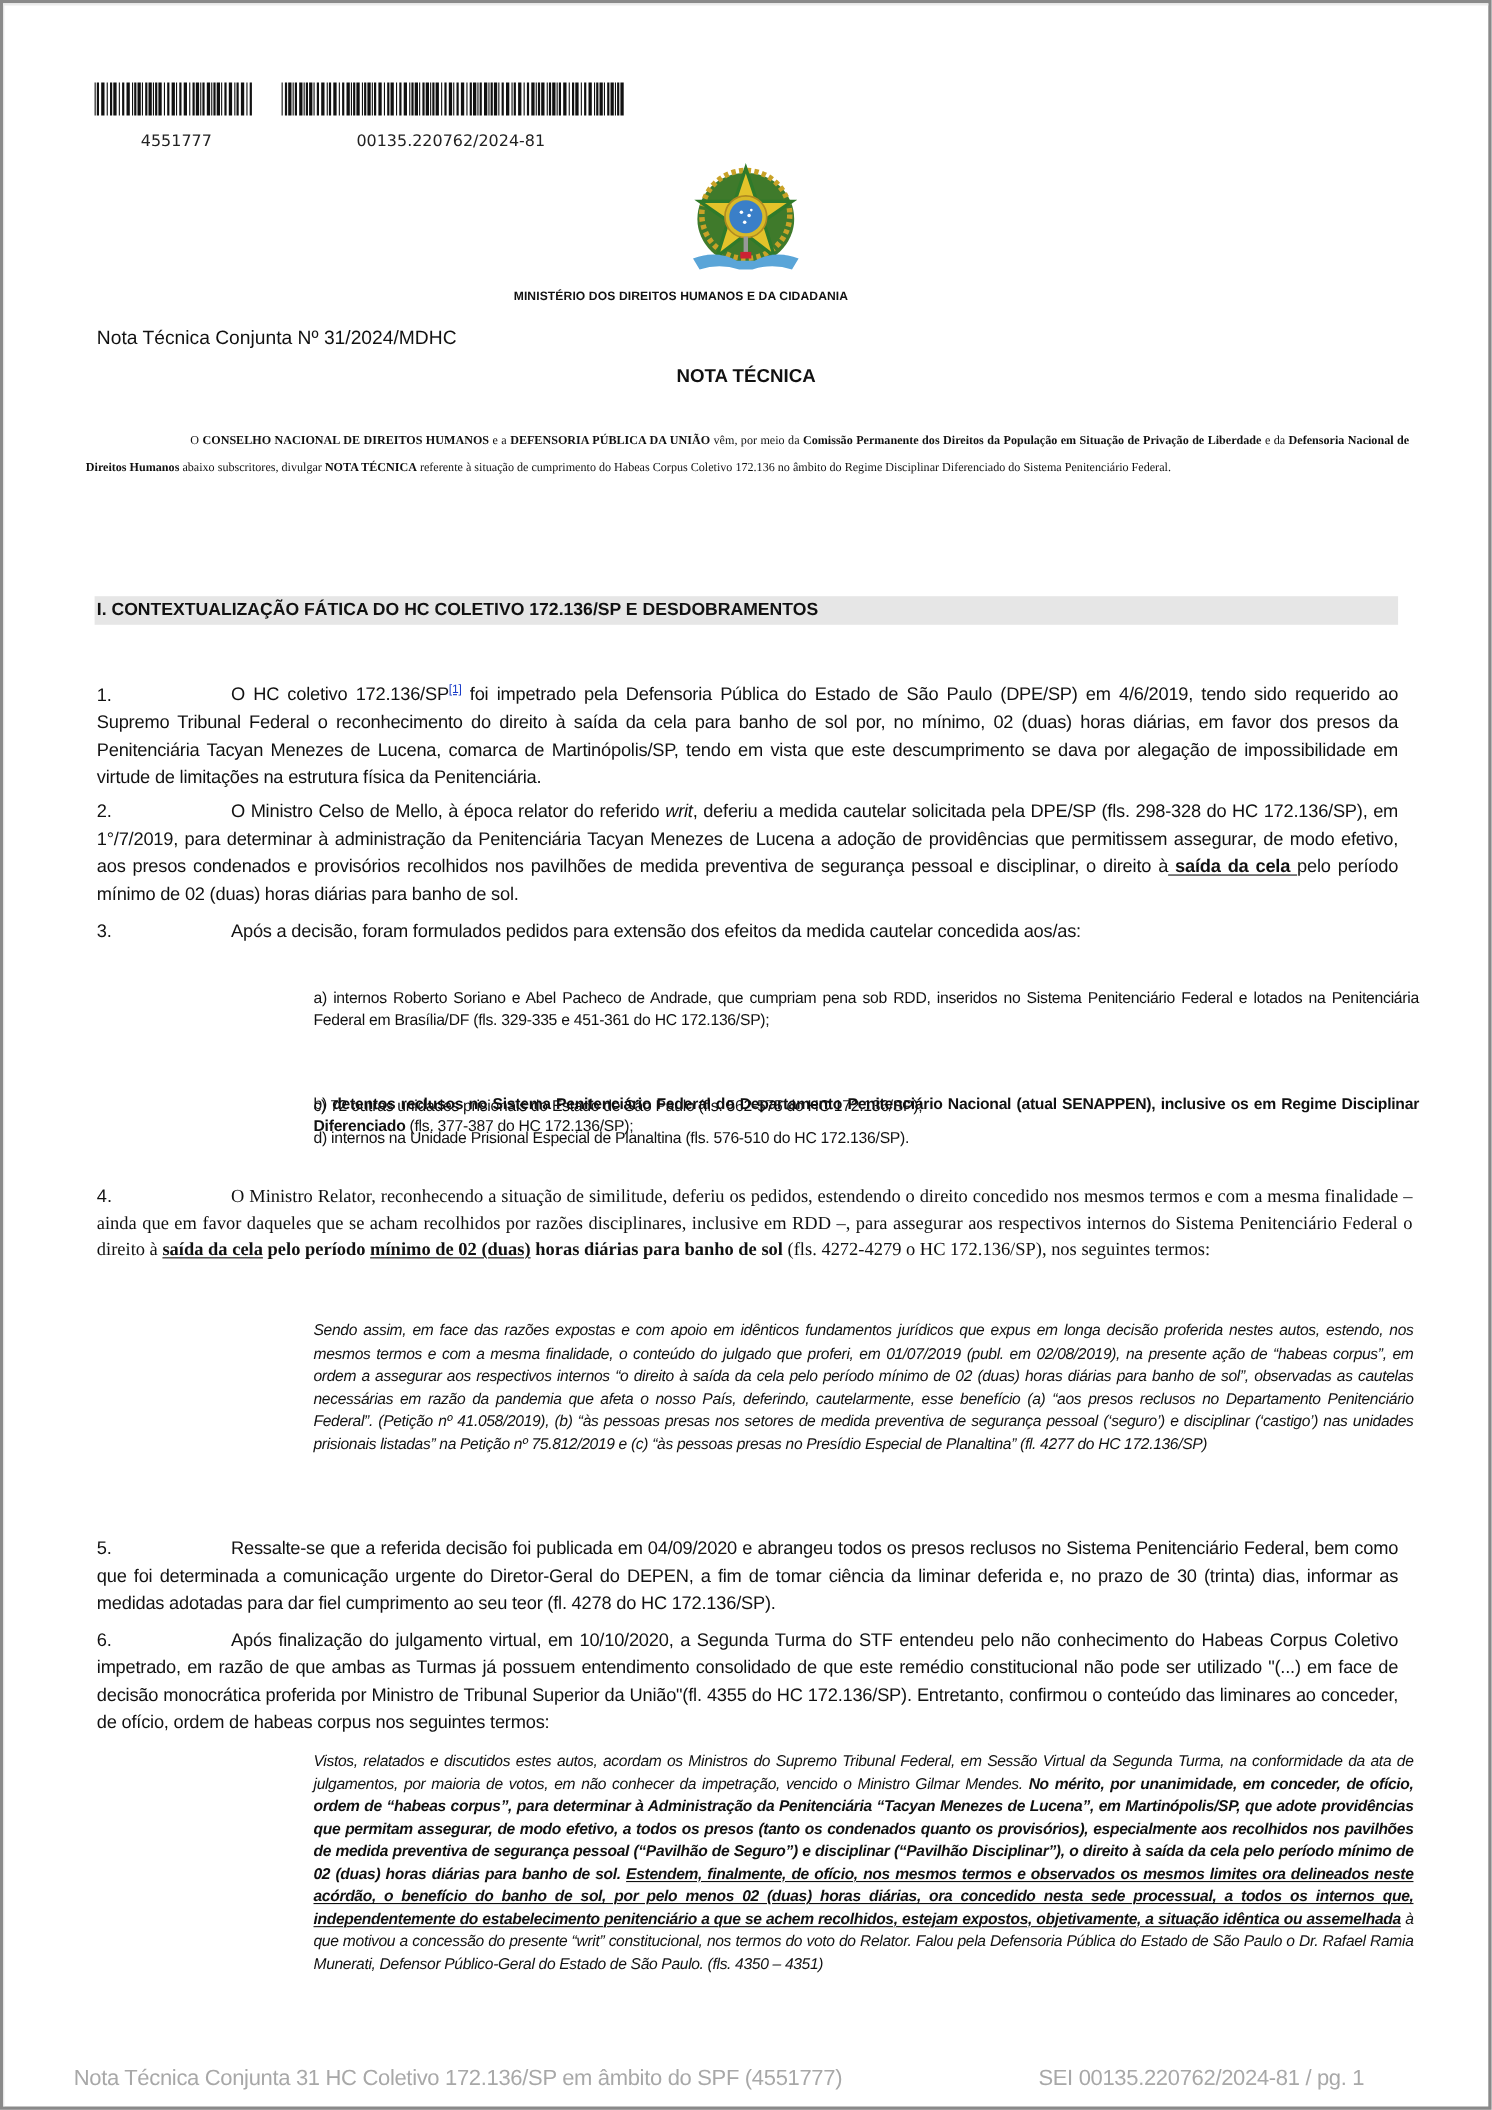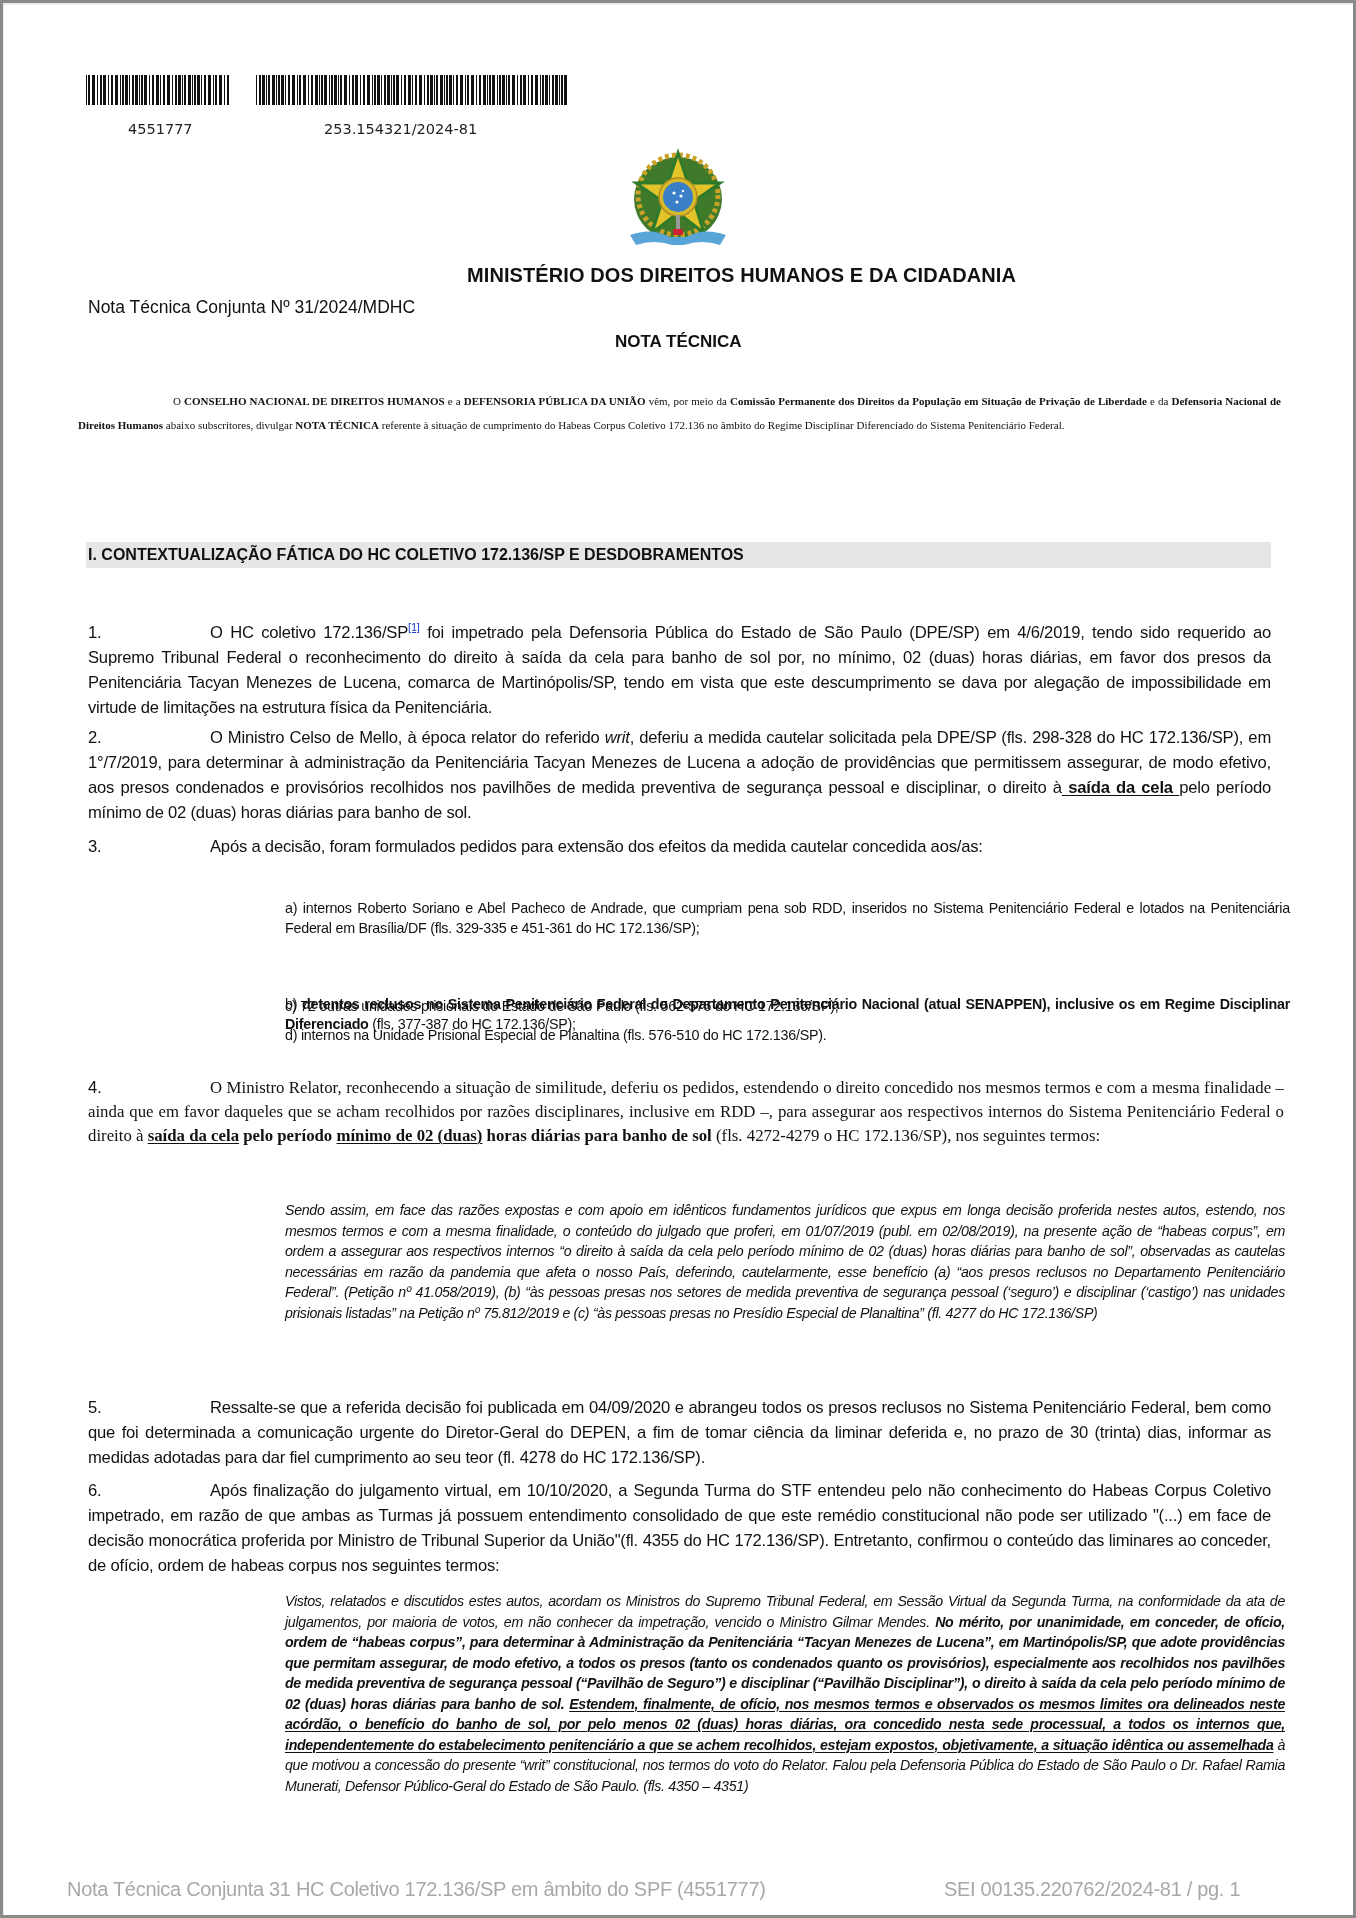--- a/index.html
+++ b/index.html
@@ -17,21 +17,21 @@
     background: #fff;
     border-left: 1px solid #ececec;
     border-top: 2px solid #ececec;
     box-sizing: border-box;
   }
   .abs { position: absolute; }
   .barcode { height: 30px; display: flex; align-items: stretch; }
   .barcode span { display: block; background: #111; margin-right: 1px; }
   .code-label { font-family: "DejaVu Sans", sans-serif; font-size: 14.5px; color: #222; }
   .sans { font-family: "Liberation Sans", sans-serif; }
-  .ministry { font-size: 20px; font-weight: bold; letter-spacing: 0.1px; }
+  .ministry { font-size: 11px; font-weight: bold; letter-spacing: 0.1px; }
   .nota-id { font-size: 17.5px; }
   .nota-title { font-size: 17px; font-weight: bold; }
   .intro {
     font-family: "Liberation Serif", serif; font-size: 11px; line-height: 23.5px;
     text-align: justify; text-indent: 95px;
   }
   .section-bar {
     background: #e6e6e6; height: 26px; font-size: 16px; font-weight: bold;
     display: flex; align-items: center; padding-left: 2px; box-sizing: border-box;
   }
@@ -185,21 +185,21 @@
       <span style="width: 1px; margin-right: 1px;"></span>
       <span style="width: 2px; margin-right: 1px;"></span>
       <span style="width: 3px; margin-right: 1px;"></span>
       <span style="width: 1px; margin-right: 2px;"></span>
       <span style="width: 2px; margin-right: 1px;"></span>
       <span style="width: 3px; margin-right: 1px;"></span>
       <span style="width: 1px; margin-right: 1px;"></span>
       <span style="width: 2px; margin-right: 1px;"></span>
       <span style="width: 3px; margin-right: 2px;"></span>
     </div>
-  <div class="abs code-label" style="left:320px; top:116px;">253.154321/2024-81</div>
+  <div class="abs code-label" style="left:320px; top:116px;">00135.220762/2024-81</div>
 
   <div class="abs" style="left:618px; top:142px; width:112px; height:104px;">
     <svg width="112" height="104" viewBox="0 0 112 104">
       <ellipse cx="56" cy="52" rx="44" ry="42" fill="#3f7a2b"></ellipse>
       <circle cx="56" cy="48" r="40" fill="none" stroke="#c9a227" stroke-width="5" stroke-dasharray="4 3"></circle>
       <polygon points="56,6 66,36 98,36 72,54 82,86 56,66 30,86 40,54 14,36 46,36" fill="#e3c32a" stroke="#2f7a2a" stroke-width="3"></polygon>
       <circle cx="56" cy="50" r="19" fill="#d8b927" stroke="#b08a20" stroke-width="1.5"></circle>
       <circle cx="56" cy="50" r="15" fill="#3a7fc8"></circle>
       <circle cx="52" cy="46" r="1.6" fill="#fff"></circle>
         <circle cx="59" cy="49" r="1.6" fill="#fff"></circle>

